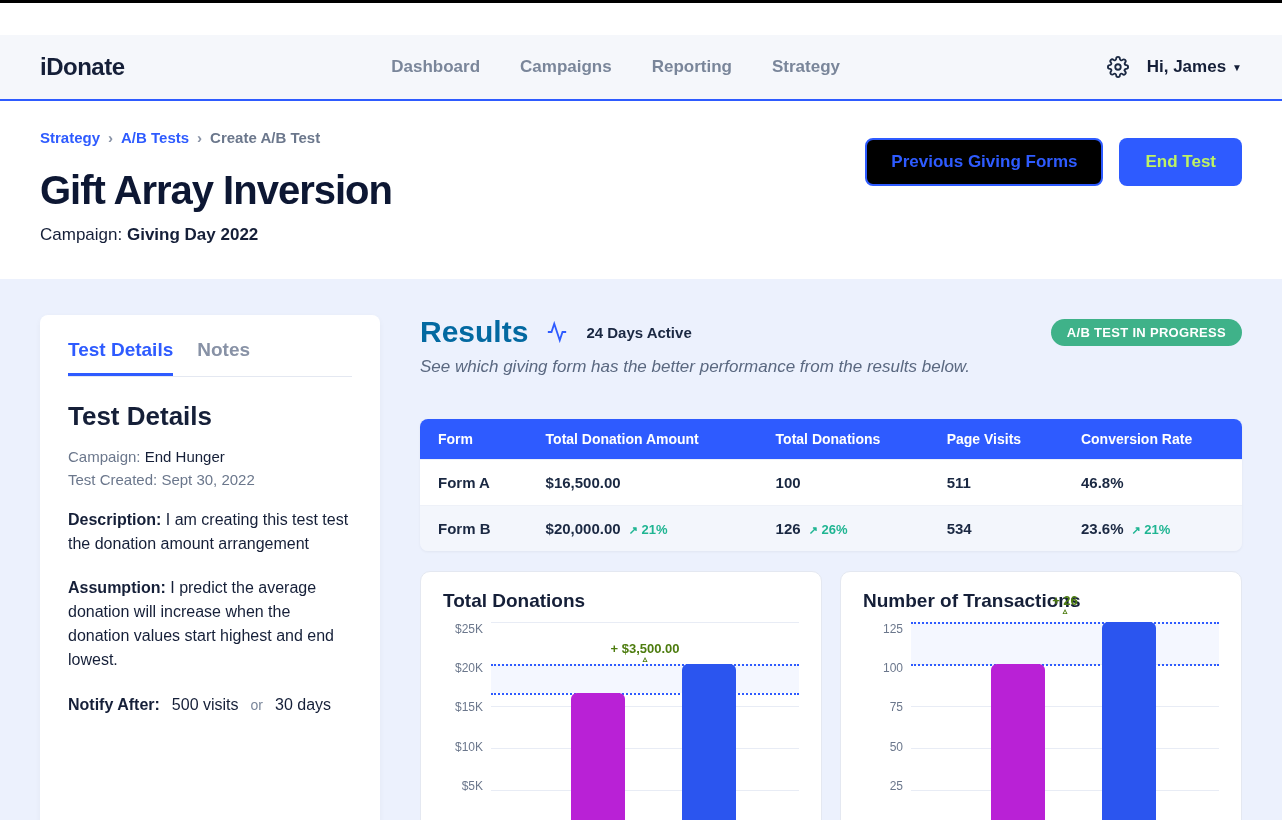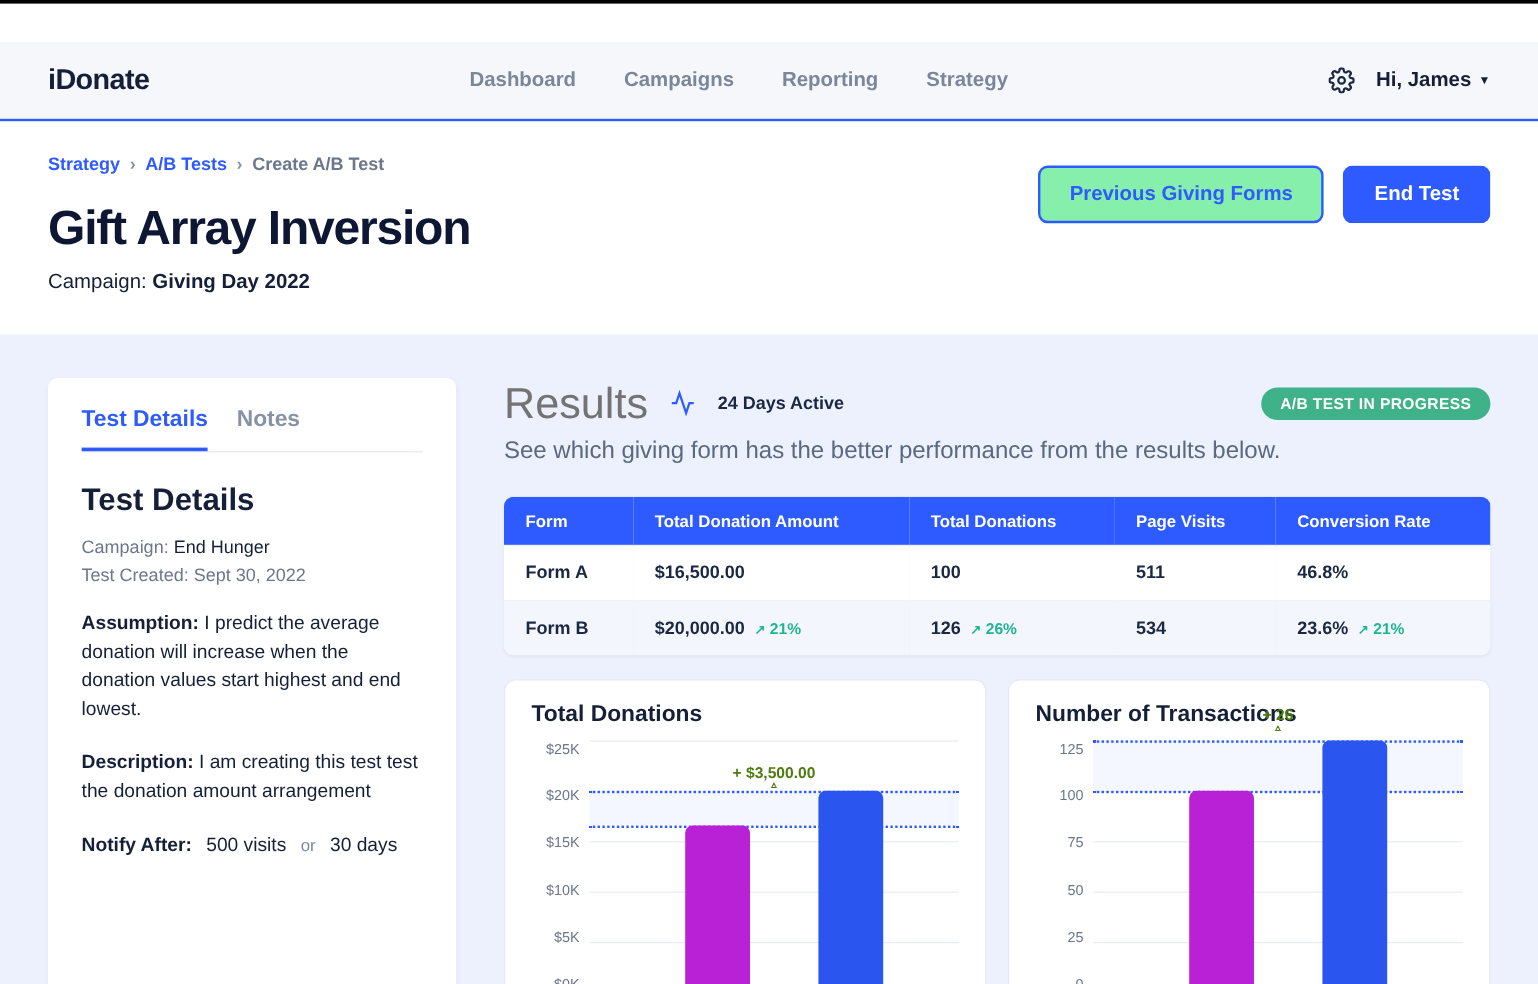--- a/index.html
+++ b/index.html
@@ -31,22 +31,22 @@
   
   .page-header { padding: 28px 40px 34px; }
   .breadcrumb { font-size:15px; font-weight:700; display:flex; gap:8px; align-items:center; }
   .breadcrumb a { color:#2e5bff; text-decoration:none; cursor:pointer;}
   .breadcrumb .sep { color:#8892a6; font-weight:800; }
   .breadcrumb .current { color:#6b778c; }
   .header-row { display:flex; align-items:flex-start; margin-top:22px; }
   .page-title { font-size:40px; font-weight:900; letter-spacing:-1px; color:#0d1733; }
   .header-actions { margin-left:auto; display:flex; gap:16px; margin-top: -30px;}
   .btn { font-size:17px; font-weight:800; padding:12px 24px; border-radius:8px; cursor:pointer; border:2px solid transparent; }
-  .btn-outline { color:#2e5bff; border-color:#2e5bff; background:#86efac; }
-  .btn-primary { background:#2e5bff; color:#ffffff; }
+  .btn-outline { color:#2e5bff; border-color:#2e5bff; background:#000000; }
+  .btn-primary { background:#2e5bff; color:#bef264; }
   .campaign-line { margin-top:12px; font-size:17px; }
   .campaign-line .lbl { font-weight:500; }
   .campaign-line .val { font-weight:800; }
 
   
   .body-wrap { background:#ecf1fd; padding:36px 40px 0; display:flex; gap:40px; }
   .side-card {
     width: 340px; background:#fff; border-radius:8px; padding:24px 28px 40px;
     box-shadow:0 2px 6px rgba(0,0,0,.04);
   }
@@ -58,25 +58,25 @@
   .meta-line b { color:#151f38; font-weight:500;}
   .para { font-size:16px; margin-top:20px; line-height:1.5; }
   .para b { font-weight:800; }
   .notify-row { margin-top:24px; font-size:16px; display:flex; gap:12px; align-items:baseline;}
   .notify-row b { font-weight:800;}
   .notify-row .sep2 { color:#7a869a; font-size:14px;}
 
   
   .results-col { flex:1; min-width:0;}
   .results-header { display:flex; align-items:center; gap:18px; margin-bottom:8px;}
-  .results-title { font-size:36px; font-weight:400; color:#737373;}
+  .results-title { font-size:30px; font-weight:700; color:#0369a1;}
   .activity-icon svg { width:22px; height:22px; display:block;}
   .days-active { font-weight:700; font-size:15px; color:#1a2842;}
   .status-pill { margin-left:auto; background:#3fb289; color:#fff; font-weight:800; font-size:13px; padding:6px 16px; border-radius:14px; letter-spacing:.3px;}
-  .results-sub { font-size:20px; color:#5a6880; margin-bottom:26px;}
+  .results-sub { font-size:17px; color:#5a6880; margin-bottom:42px;font-style:italic;}
 
   
   .rtable { width:100%; border-collapse:collapse; border-radius:8px; overflow:hidden; box-shadow:0 1px 3px rgba(0,0,0,.05);}
   .rtable thead th { background:#2e5bff; color:#fff; text-align:left; font-size:14px; font-weight:800; padding:12px 18px;}
   .rtable tbody td { background:#fff; padding:14px 18px; font-size:15px; font-weight:800; color:#1a2842; border-top:1px solid #eef1f8;}
   .rtable tbody tr.alt td { background:#f3f6fc; }
   .delta { color:#1fb592; font-weight:800; font-size:13px; margin-left:8px;}
   .delta .arr { font-size:11px; }
 
   
@@ -152,26 +152,26 @@
       <div class="tab active">Test Details</div>
       <div class="tab">Notes</div>
     </div>
     <h2 class="panel-title">Test Details</h2>
     <div class="meta-line">
       <span>Campaign:</span>
       <b>End Hunger</b>
     </div>
     <div class="meta-line">Test Created: Sept 30, 2022</div>
     <p class="para">
+      <b>Description:</b>
+      <span>I am creating this test test the donation amount arrangement</span>
+    </p>
+    <p class="para">
       <b>Assumption:</b>
       <span>I predict the average donation will increase when the donation values start highest and end lowest.</span>
-    </p>
-    <p class="para">
-      <b>Description:</b>
-      <span>I am creating this test test the donation amount arrangement</span>
     </p>
     <div class="notify-row">
       <b>Notify After:</b>
       <span>500 visits</span>
       <span class="sep2">or</span>
       <span>30 days</span>
     </div>
   </aside>
 
   <section class="results-col">

